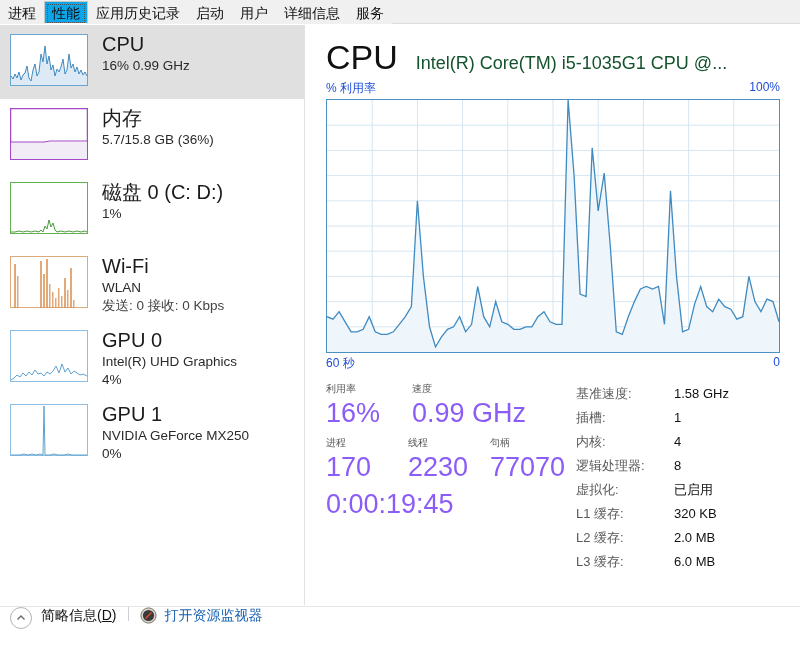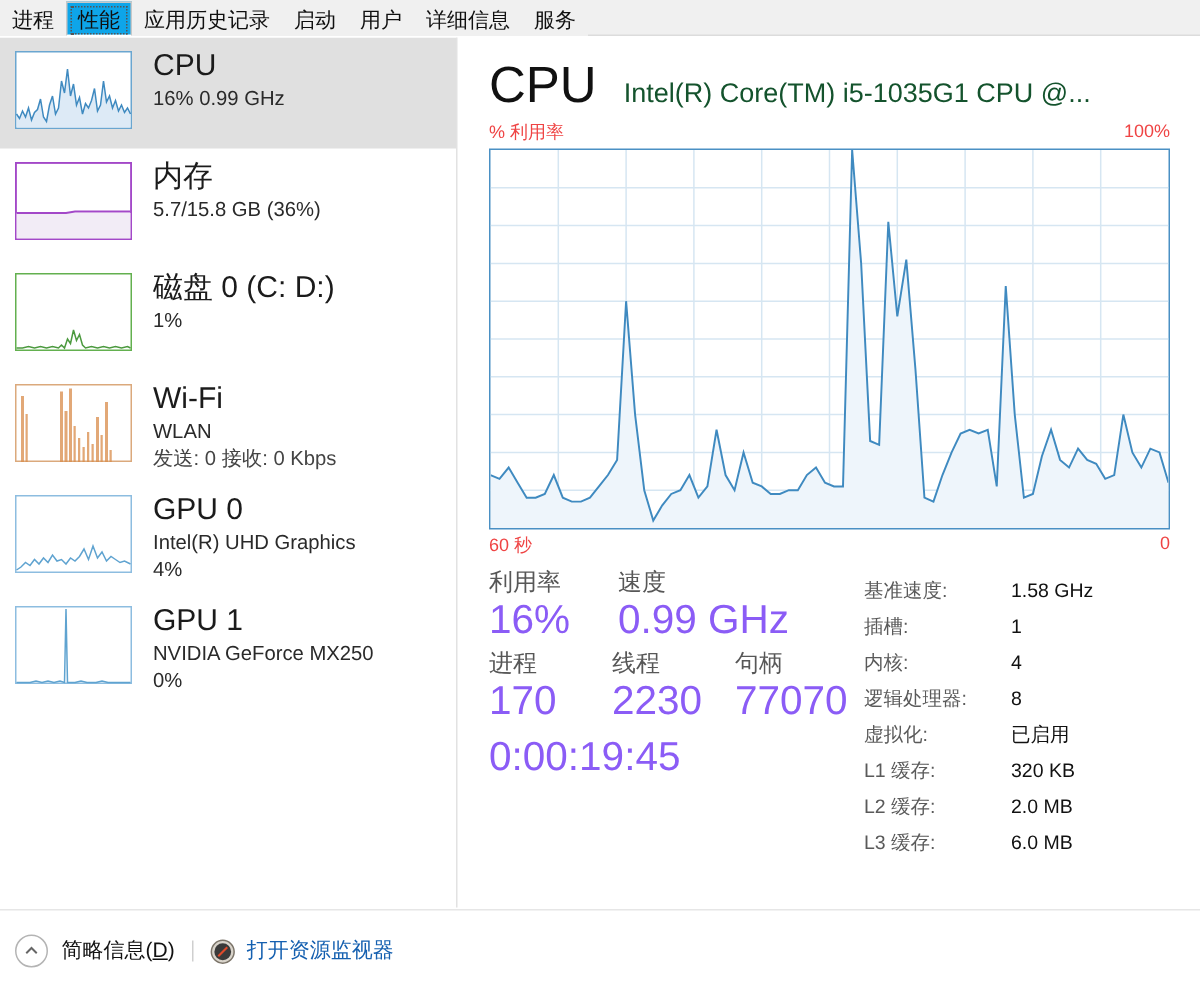--- a/index.html
+++ b/index.html
@@ -117,21 +117,21 @@
     color: #14532d;
     margin-left: 18px;
     white-space: nowrap;
     overflow: hidden;
     max-width: 330px;
   }
   .axis-row {
     display: flex;
     justify-content: space-between;
     font-size: 12px;
-    color: #ef4444;
+    color: #1d4ed8;
     margin-top: 3px;
     margin-bottom: 2px;
   }
   .graph-wrap {
     position: relative;
     width: 454px; height: 254px;
     border: 1px solid #4a90c4;
     background: #ffffff;
     overflow: hidden;
   }
@@ -142,21 +142,21 @@
   .stats {
     display: flex;
     margin-top: 6px;
   }
   .stats-left { width: 250px; flex: 0 0 auto; }
   .stats-right { flex: 1 1 auto; padding-top: 2px; }
 
   .stat-row { display: flex; margin-bottom: 4px; }
   .stat-cell { }
   .stat-label {
-    font-size: 16px;
+    font-size: 10px;
     color: #575757;
     line-height: 17px;
     white-space: nowrap;
   }
   .stat-value {
     font-size: 27px;
     color: #8b5cf6;
     line-height: 33px;
     font-weight: 400;
     white-space: nowrap;
@@ -177,21 +177,20 @@
   .spec-val { color: #111; }
 
   
   .statusbar {
     position: absolute;
     left: 0; top: 606px;
     width: 800px; height: 55px;
     background: #ffffff;
     border-top: 1px solid #e6e6e6;
     display: flex;
-    align-items: center;
     padding-left: 10px;
   }
   .circ-btn {
     width: 22px; height: 22px;
     border: 1px solid #b4b4b4;
     border-radius: 50%;
     display: flex; align-items: center; justify-content: center;
     color: #666;
     flex: 0 0 auto;
   }

